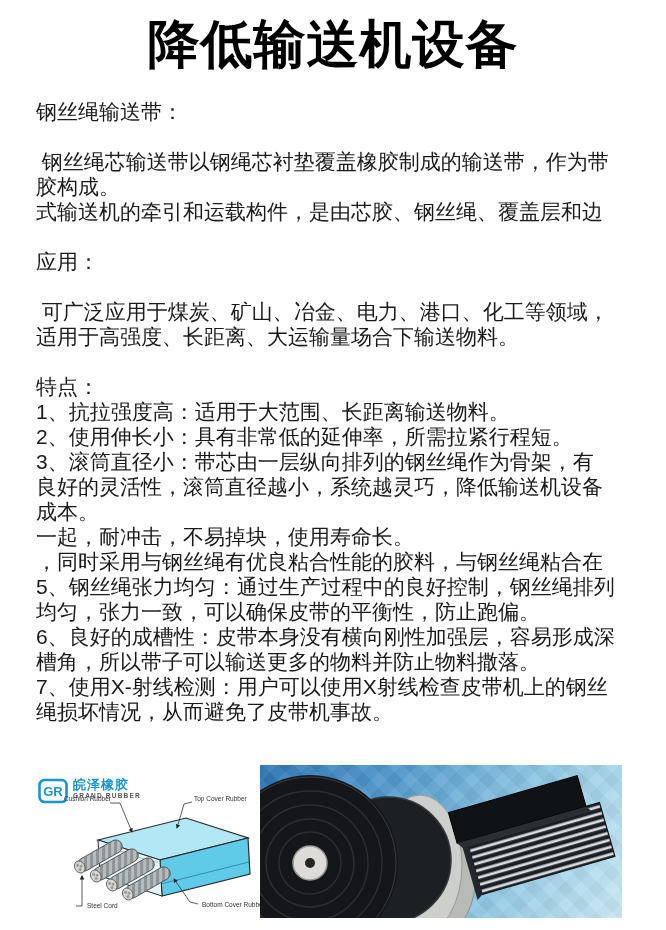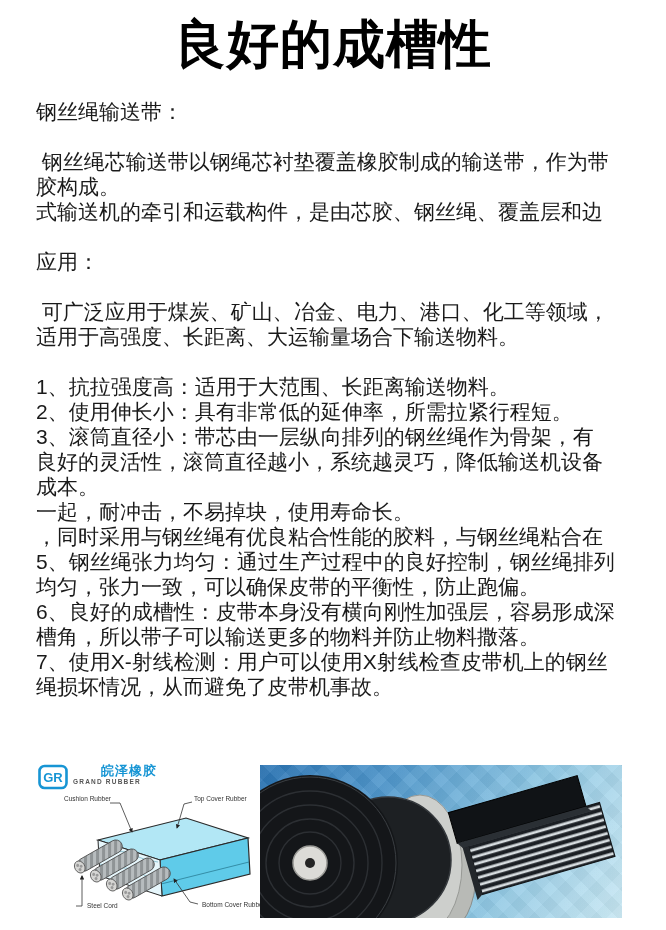--- a/index.html
+++ b/index.html
@@ -4,51 +4,52 @@
 <style>
   html,body{margin:0;padding:0;background:#fff;}
   .page{position:relative;width:666px;height:930px;background:#ffffff;overflow:hidden;
         font-family:"Liberation Sans","DejaVu Sans",sans-serif;color:#1a1a1a;}
   .title{position:absolute;top:10px;left:0;width:666px;text-align:center;margin:0;
          font-size:52px;line-height:68px;font-weight:bold;color:#000;letter-spacing:1px;}
   .body-text{position:absolute;top:99px;left:36px;right:26px;}
   .line{height:25px;line-height:25px;font-size:21px;white-space:pre;overflow:visible;}
   .footer{position:absolute;left:0;top:760px;width:666px;height:170px;}
   .diagram{position:absolute;left:36px;top:2px;width:259px;height:158px;background:#fff;}
-  .logo-row{position:absolute;left:2px;top:2px;height:28px;display:flex;align-items:flex-start;gap:5px;}
+  .logo-row{position:absolute;left:2px;top:16px;height:28px;display:flex;align-items:flex-start;gap:5px;}
   .logo-text{display:flex;flex-direction:column;line-height:1;}
-  .logo-cn{font-size:13px;font-weight:bold;color:#1795d4;letter-spacing:1px;margin-left:28px;}
+  .logo-cn{font-size:13px;font-weight:bold;color:#1795d4;letter-spacing:1px;}
   .logo-en{font-size:6.5px;font-weight:bold;color:#555;letter-spacing:1.2px;margin-top:2px;}
   .belt-svg{position:absolute;left:0;top:28px;}
   .photo{position:absolute;left:260px;top:5px;width:362px;height:153px;overflow:hidden;
          background:
            repeating-linear-gradient(45deg, rgba(255,255,255,0.05) 0 11px, rgba(0,0,0,0.03) 11px 22px),
            repeating-linear-gradient(-45deg, rgba(255,255,255,0.05) 0 11px, rgba(0,0,0,0.02) 11px 22px),
            linear-gradient(118deg,#2b74b4 0%,#4f97cc 30%,#8cc6e3 65%,#c9e8f3 100%);}
   svg text{font-family:"Liberation Sans","DejaVu Sans",sans-serif;}
 </style>
 </head>
 <body>
 
 <div class="page">
 
-  <h1 class="title">良好的成槽性</h1>
+  <h1 class="title">降低输送机设备</h1>
 
   <div class="body-text">
     <div class="line">钢丝绳输送带：</div>
     <div class="line"></div>
     <div class="line"> 钢丝绳芯输送带以钢绳芯衬垫覆盖橡胶制成的输送带，作为带</div>
     <div class="line">胶构成。</div>
     <div class="line">式输送机的牵引和运载构件，是由芯胶、钢丝绳、覆盖层和边</div>
     <div class="line"></div>
     <div class="line">应用：</div>
     <div class="line"></div>
     <div class="line"> 可广泛应用于煤炭、矿山、冶金、电力、港口、化工等领域，</div>
     <div class="line">适用于高强度、长距离、大运输量场合下输送物料。</div>
     <div class="line"></div>
+    <div class="line">特点：</div>
     <div class="line">1、抗拉强度高：适用于大范围、长距离输送物料。</div>
     <div class="line">2、使用伸长小：具有非常低的延伸率，所需拉紧行程短。</div>
     <div class="line">3、滚筒直径小：带芯由一层纵向排列的钢丝绳作为骨架，有</div>
     <div class="line">良好的灵活性，滚筒直径越小，系统越灵巧，降低输送机设备</div>
     <div class="line">成本。</div>
     <div class="line">一起，耐冲击，不易掉块，使用寿命长。</div>
     <div class="line">，同时采用与钢丝绳有优良粘合性能的胶料，与钢丝绳粘合在</div>
     <div class="line">5、钢丝绳张力均匀：通过生产过程中的良好控制，钢丝绳排列</div>
     <div class="line">均匀，张力一致，可以确保皮带的平衡性，防止跑偏。</div>
     <div class="line">6、良好的成槽性：皮带本身没有横向刚性加强层，容易形成深</div>

